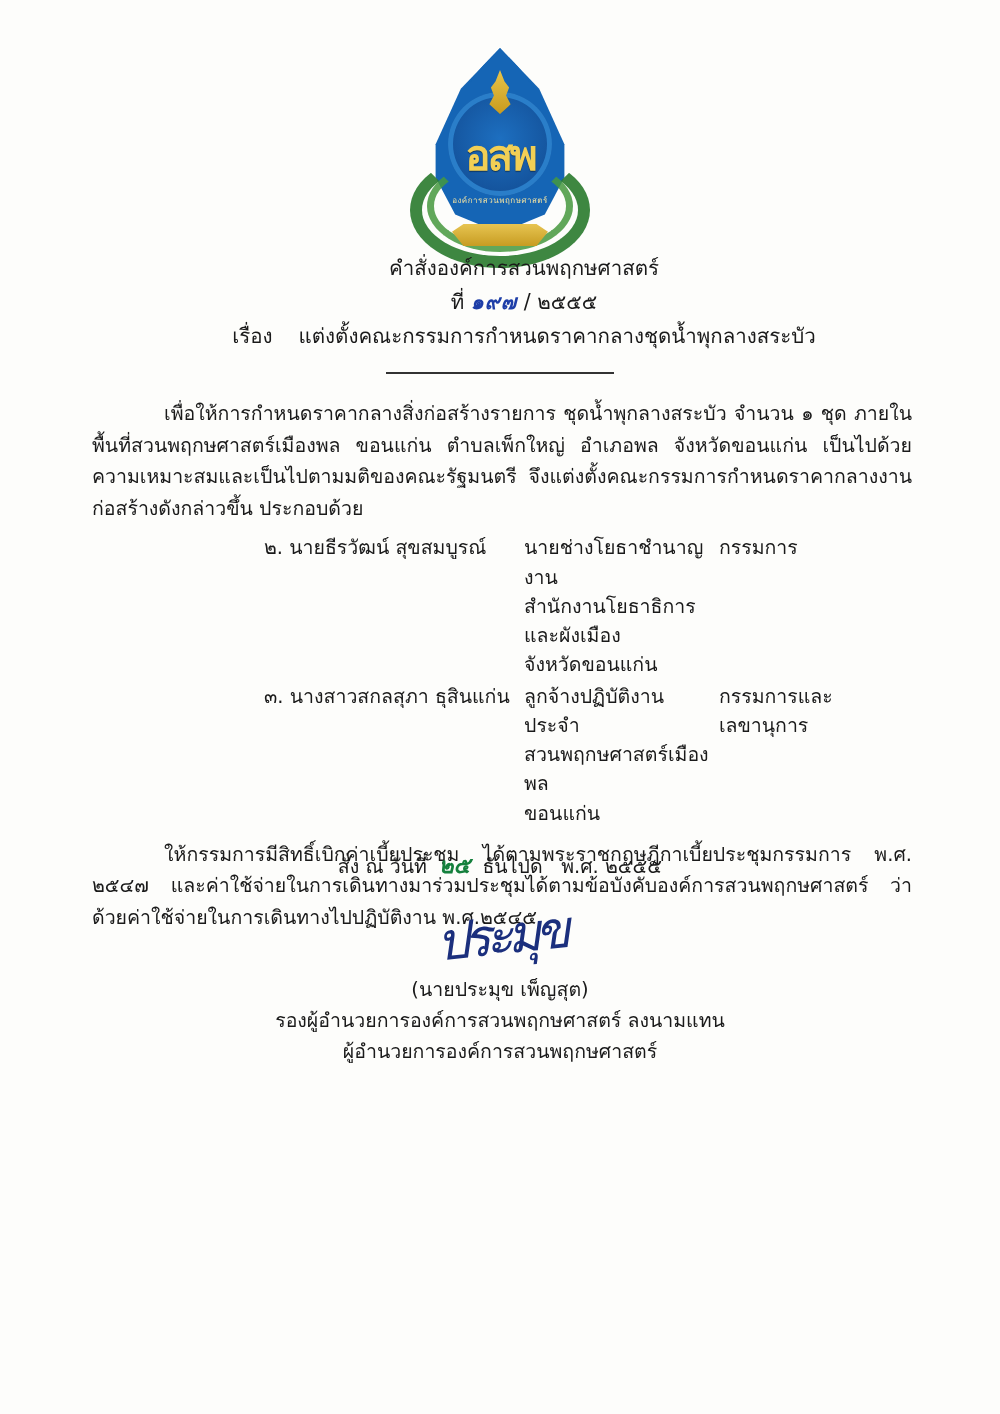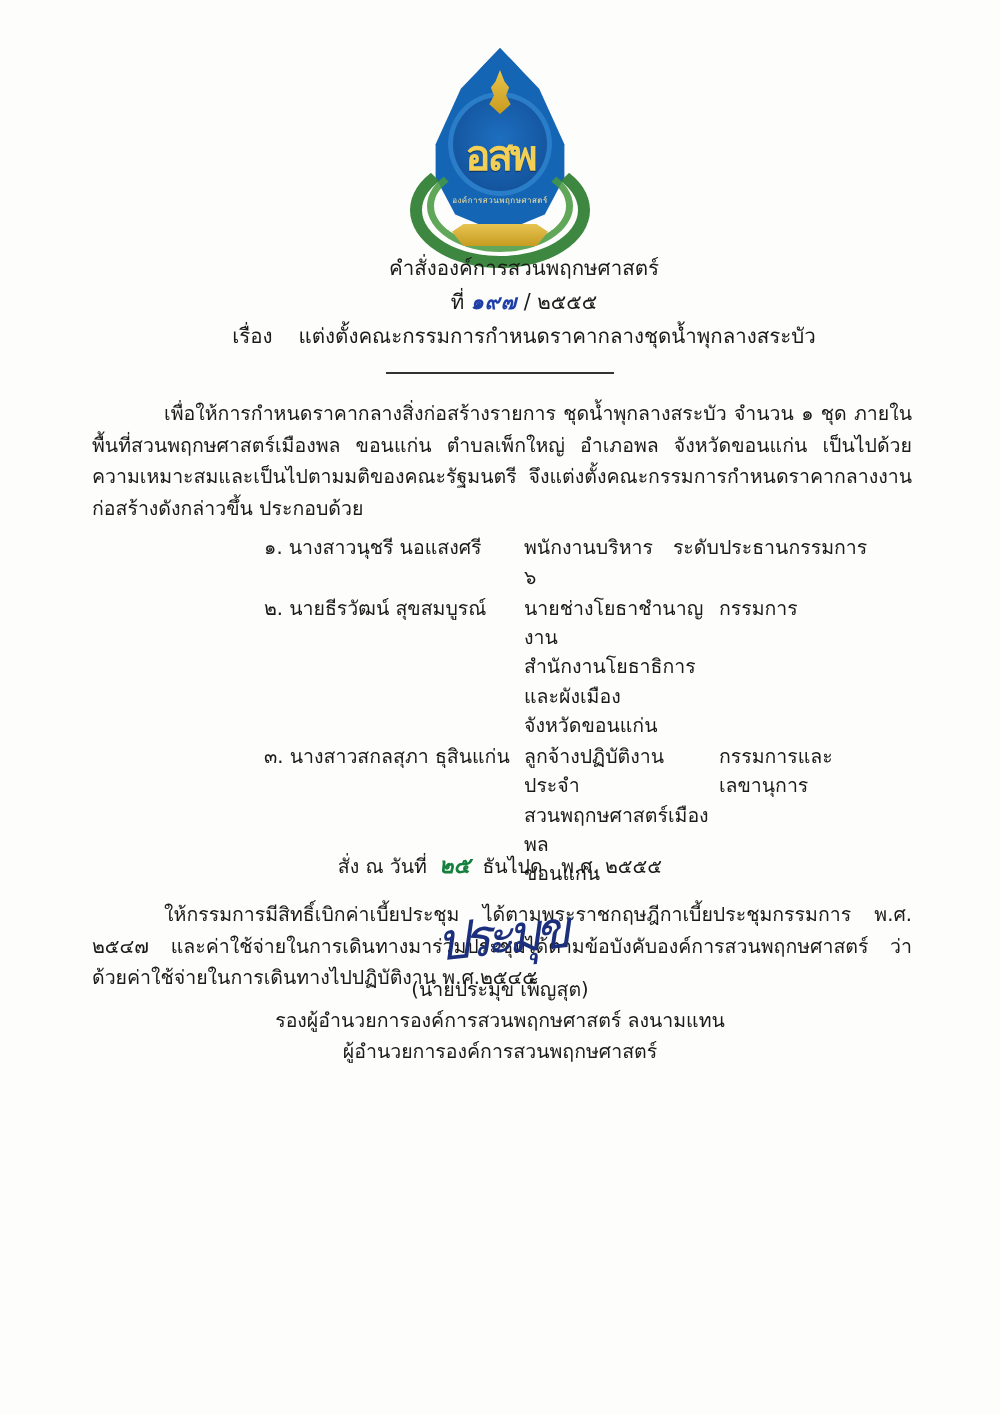--- a/index.html
+++ b/index.html
@@ -273,30 +273,20 @@
     </span>
   </div>
 
   <div class="rule"></div>
 
   <div class="body">
     <p class="para indent">เพื่อให้การกำหนดราคากลางสิ่งก่อสร้างรายการ ชุดน้ำพุกลางสระบัว จำนวน ๑ ชุด ภายในพื้นที่สวนพฤกษศาสตร์เมืองพล ขอนแก่น ตำบลเพ็กใหญ่ อำเภอพล จังหวัดขอนแก่น เป็นไปด้วยความเหมาะสมและเป็นไปตามมติของคณะรัฐมนตรี จึงแต่งตั้งคณะกรรมการกำหนดราคากลางงานก่อสร้างดังกล่าวขึ้น ประกอบด้วย</p>
 
     <table class="members">
       <tbody>
-          <tr>
-        <td class="col-name">
-          <span>๑.</span>
-          <span>นางสาวนุชรี นอแสงศรี</span>
-        </td>
-        <td class="col-pos">
-          <span class="sub">พนักงานบริหาร ระดับ ๖</span>
-        </td>
-        <td class="col-role">ประธานกรรมการ</td>
-      </tr>
       <tr>
         <td class="col-name">
           <span>๒.</span>
           <span>นายธีรวัฒน์ สุขสมบูรณ์</span>
         </td>
         <td class="col-pos">
           <span class="sub">นายช่างโยธาชำนาญงาน</span>
           <span class="sub">สำนักงานโยธาธิการและผังเมือง</span>
           <span class="sub">จังหวัดขอนแก่น</span>
         </td>

